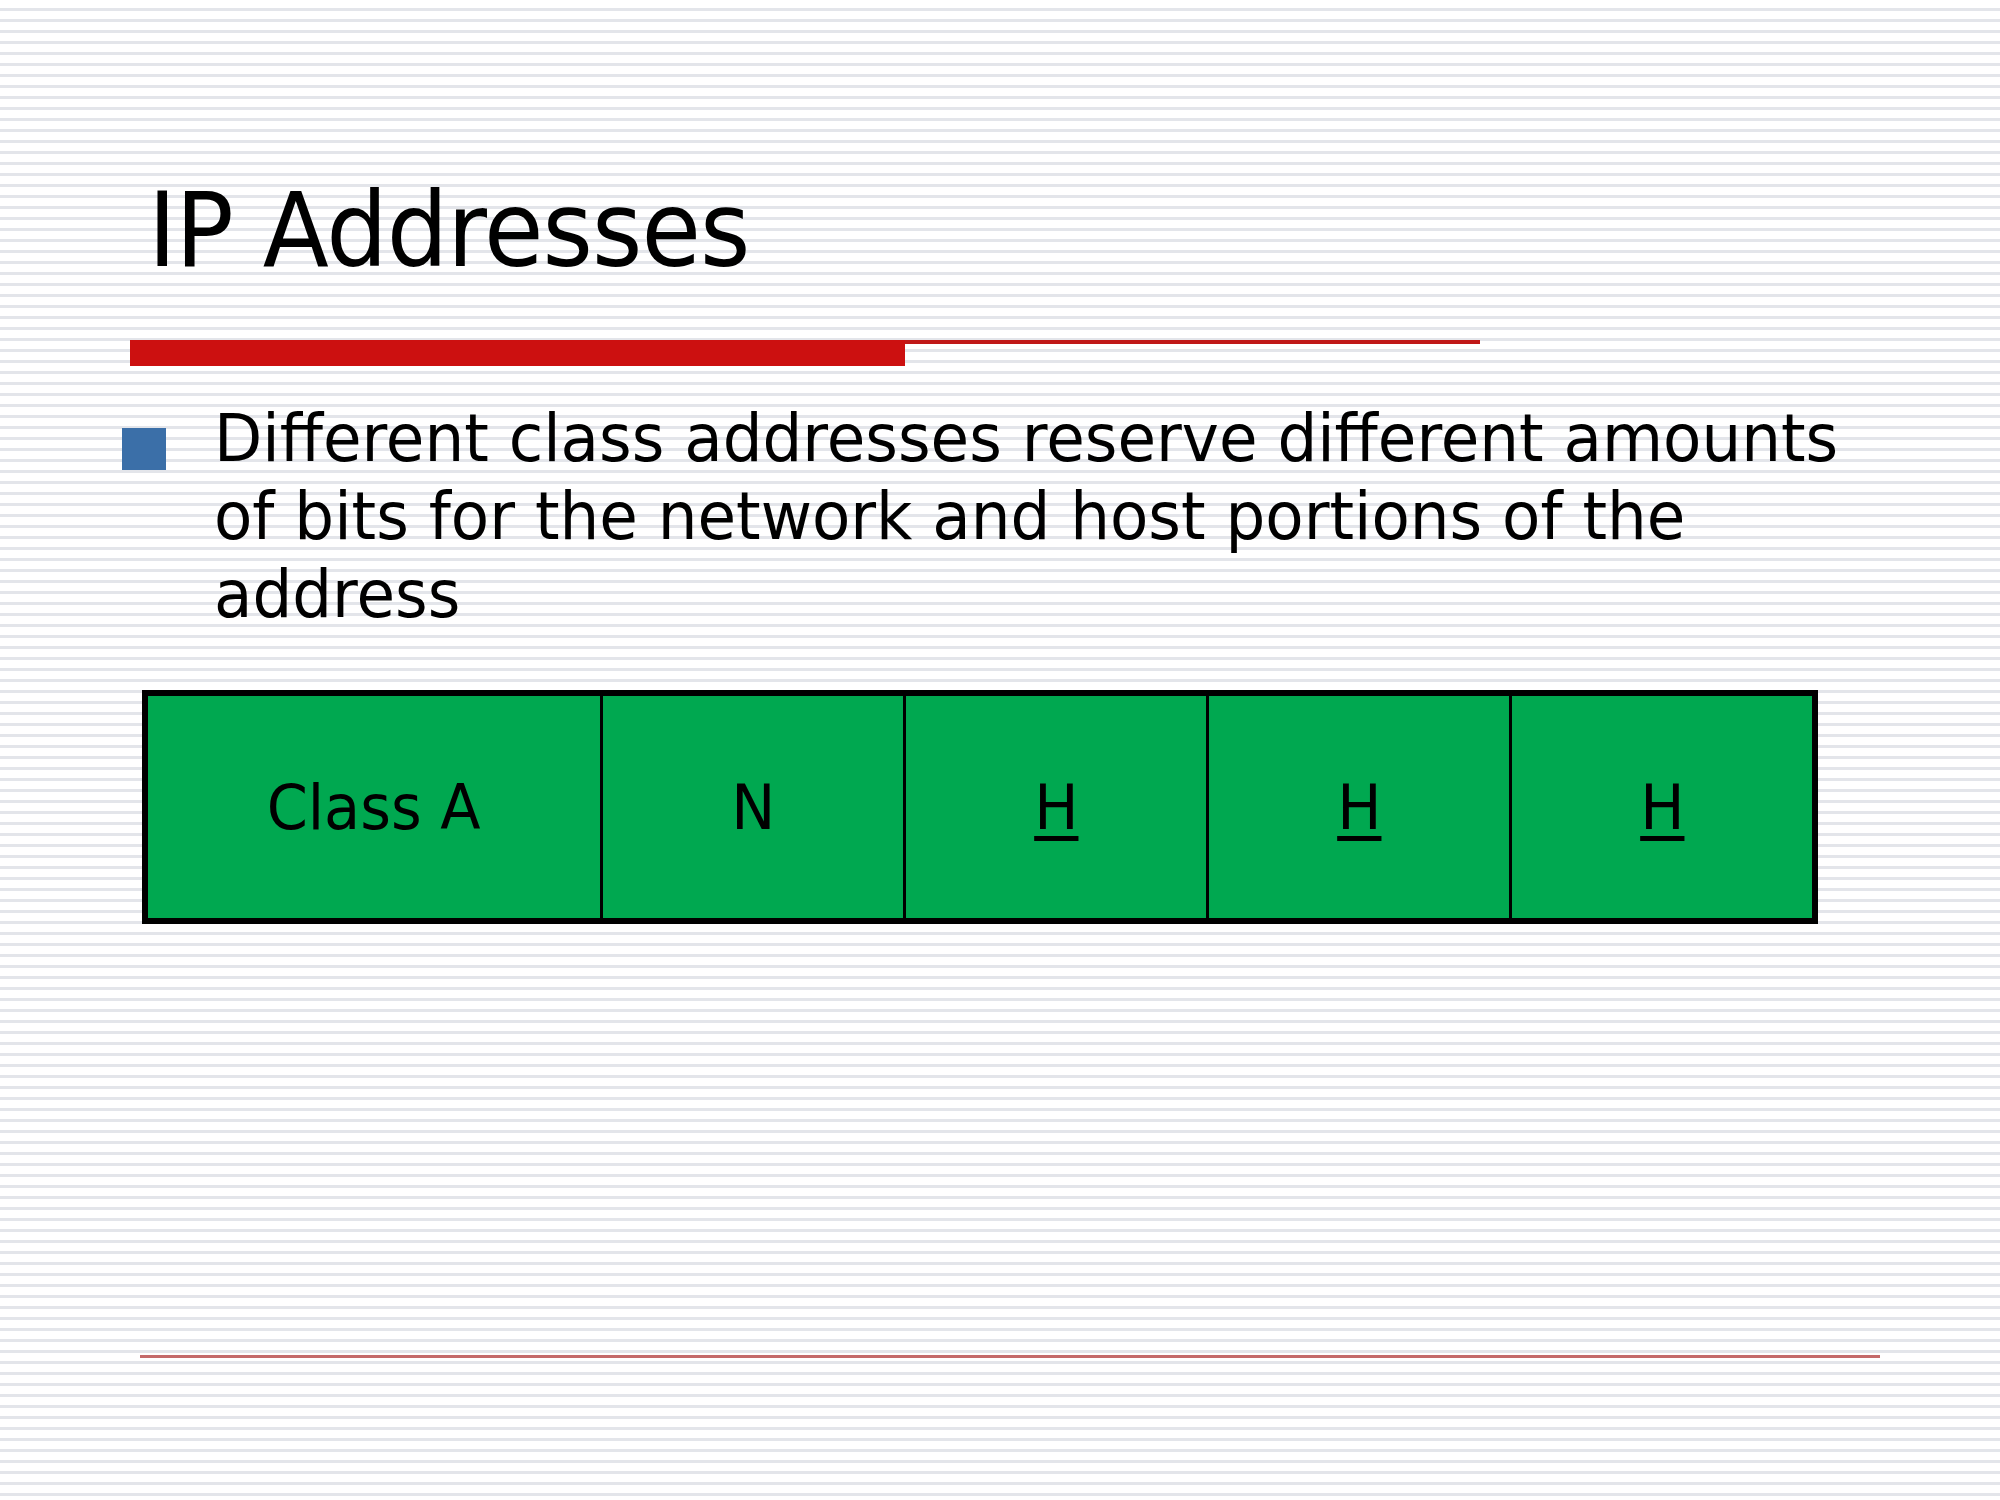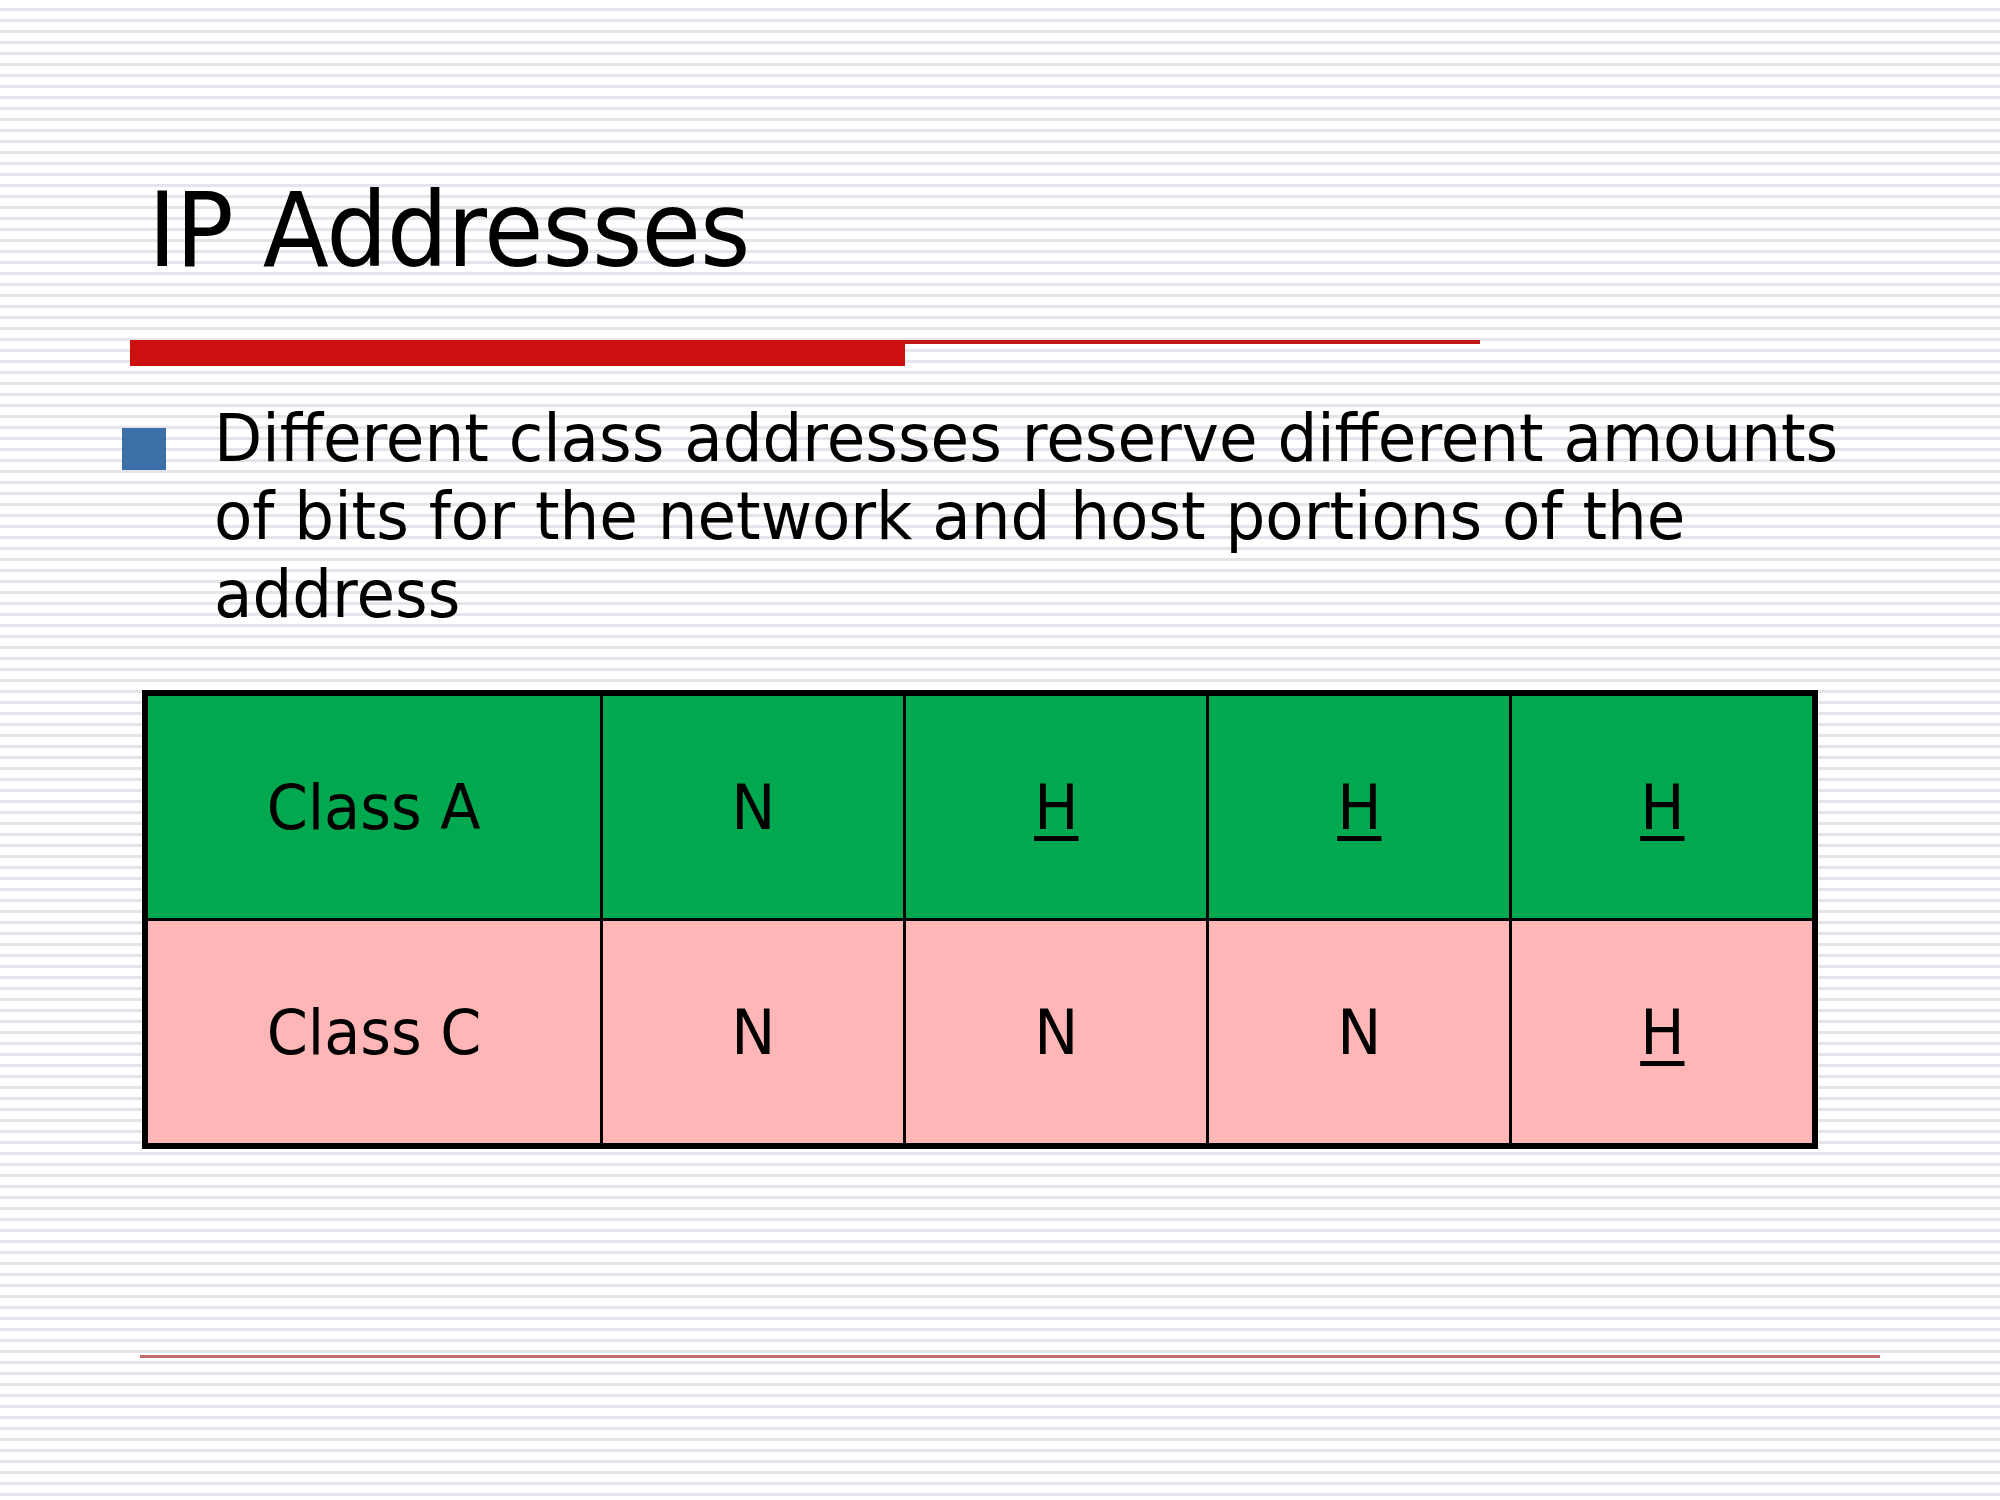--- a/index.html
+++ b/index.html
@@ -179,35 +179,18 @@
         </td>
         <td class="bitcell">
           <span class="cell-inner underline">H</span>
         </td>
         <td class="bitcell">
           <span class="cell-inner underline">H</span>
         </td>
       </tr>
 
 
-      <tr class="row-c">
-        <td class="label">
-          <span class="cell-inner">Class C</span>
-        </td>
-        <td class="bitcell">
-          <span class="cell-inner">N</span>
-        </td>
-        <td class="bitcell">
-          <span class="cell-inner">N</span>
-        </td>
-        <td class="bitcell">
-          <span class="cell-inner">N</span>
-        </td>
-        <td class="bitcell">
-          <span class="cell-inner underline">H</span>
-        </td>
-      </tr>
     </tbody>
   </table>
 
   <div id="bottom-rule"></div>
 
 </div>
 
 </body></html>

